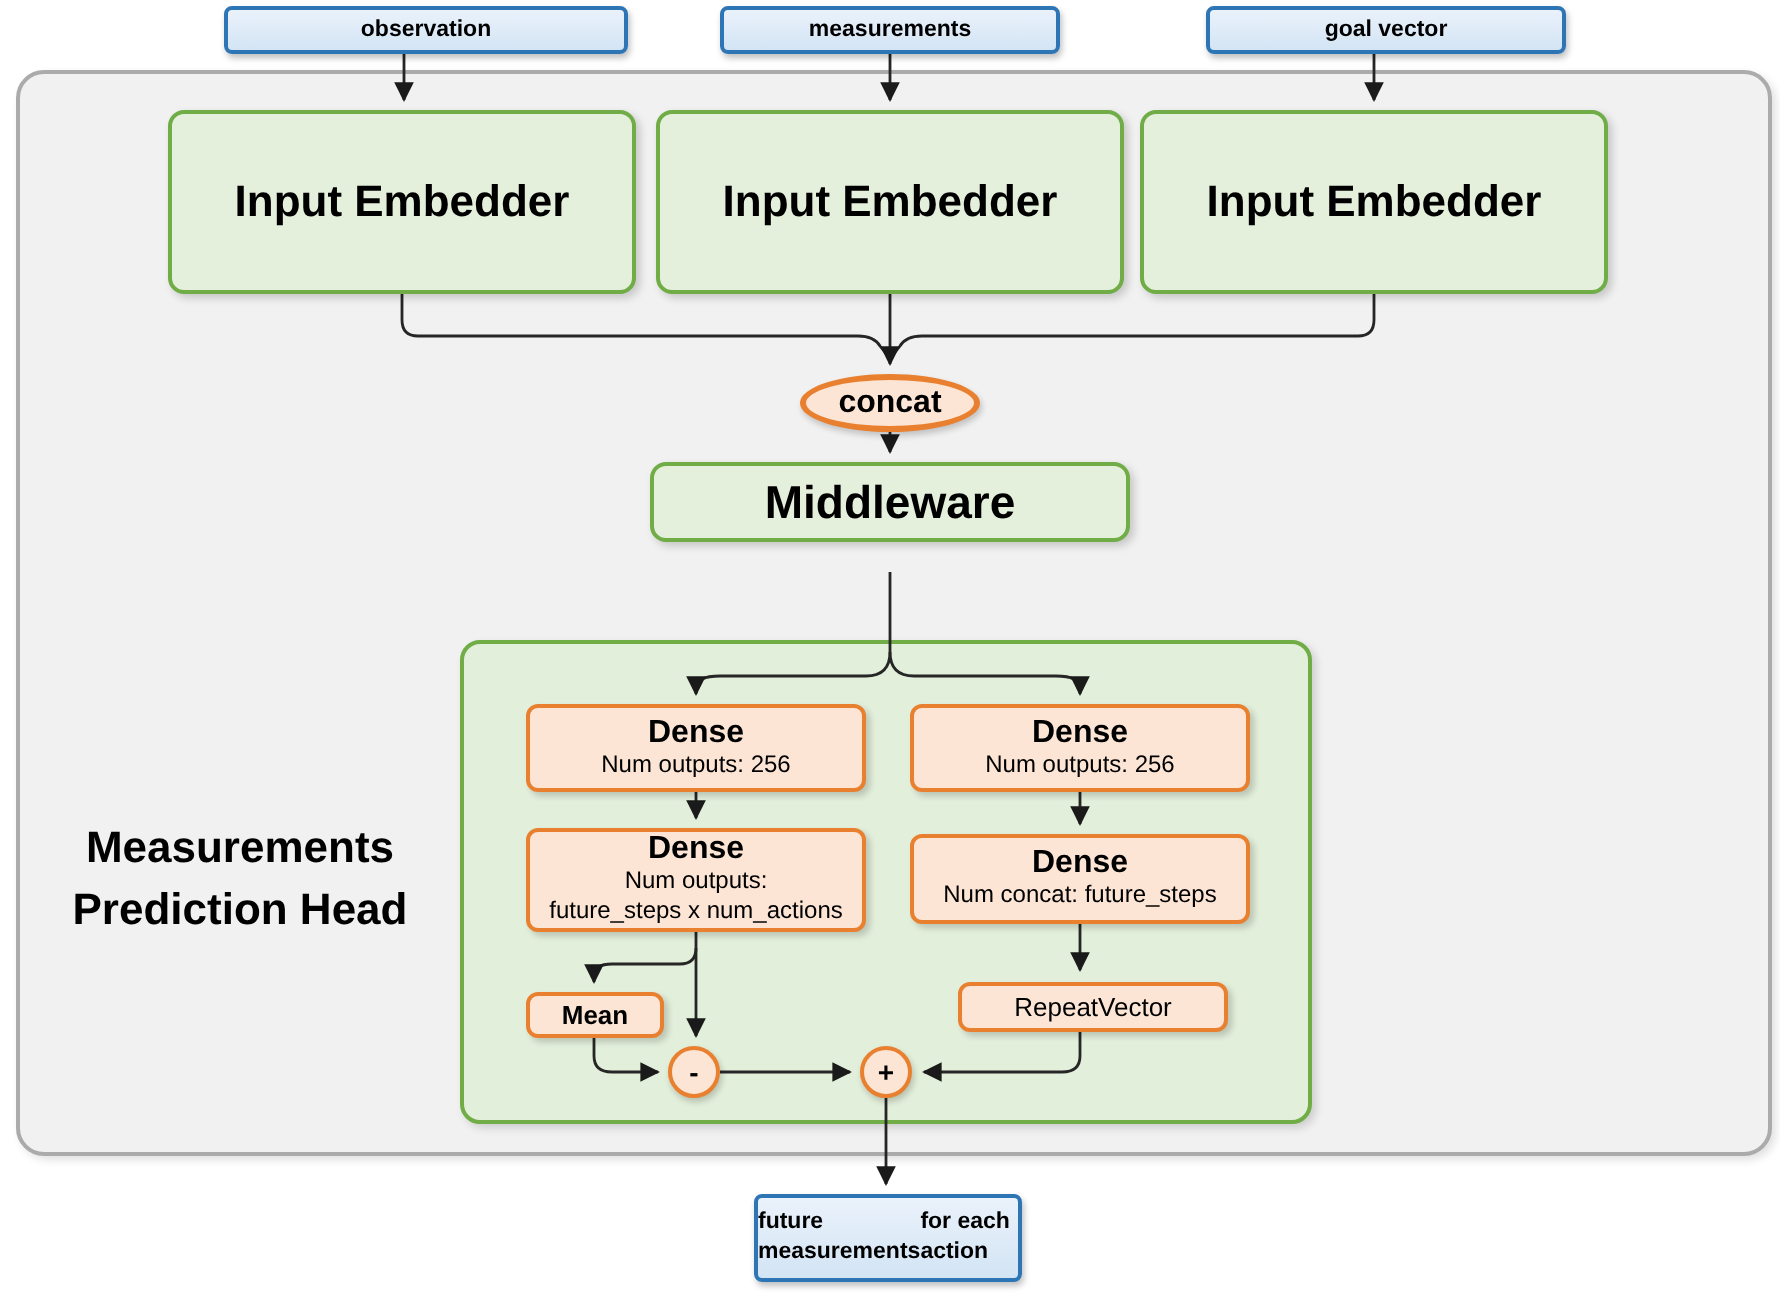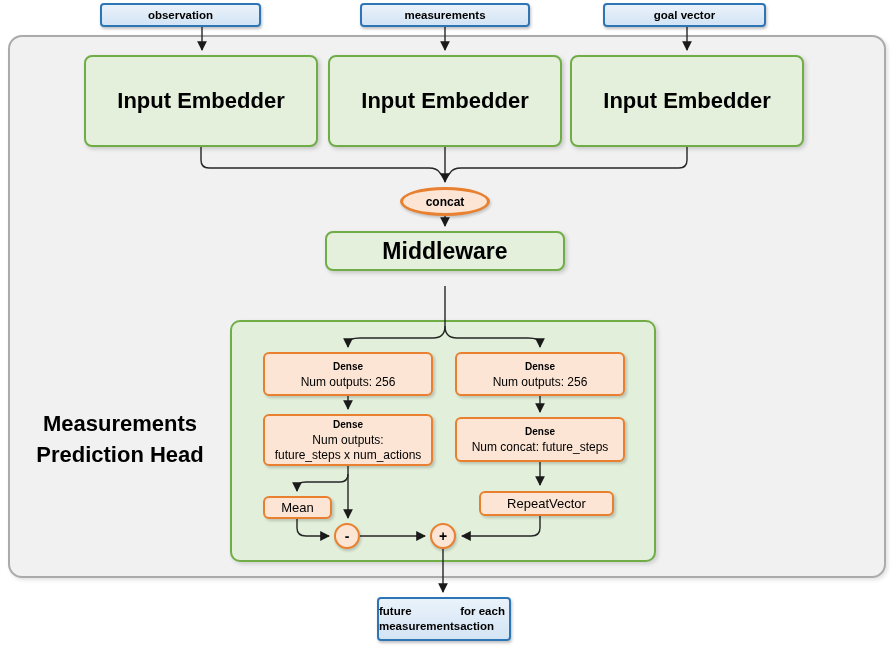--- a/index.html
+++ b/index.html
@@ -22,48 +22,48 @@
 
   .head-label{position:absolute;left:18px;top:408px;width:204px;text-align:center;
     font-weight:bold;font-size:22px;line-height:31px;z-index:3;}
 
   svg.connectors{position:absolute;left:0;top:0;z-index:5;pointer-events:none;}
 
   .io-box{position:absolute;display:flex;align-items:center;justify-content:center;
     background:linear-gradient(180deg,#EAF2FB 0%,#D3E4F4 100%);
     border:2px solid var(--blue-border);border-radius:4px;
     font-weight:bold;font-size:11.5px;z-index:6;box-shadow:1px 2px 3px rgba(0,0,0,0.25);}
-  .io-observation{left:100px;top:3px;width:161px;height:24px;}
+  .io-observation{left:112px;top:3px;width:202px;height:24px;}
   .io-measurements{left:360px;top:3px;width:170px;height:24px;}
-  .io-goal{left:603px;top:3px;width:163px;height:24px;}
+  .io-goal{left:603px;top:3px;width:180px;height:24px;}
   .io-output{left:377px;top:597px;width:134px;height:44px;flex-direction:row;
     font-size:11.5px;line-height:15px;border-width:2.5px;}
 
   .green-box{position:absolute;display:flex;align-items:center;justify-content:center;
     background:var(--green-fill);border:2.5px solid var(--green-border);border-radius:8px;
     font-weight:bold;z-index:6;box-shadow:2px 2px 4px rgba(0,0,0,0.18);}
   .embedder{top:55px;width:234px;height:92px;font-size:22px;}
   .emb-1{left:84px;} .emb-2{left:328px;} .emb-3{left:570px;}
   .middleware{left:325px;top:231px;width:240px;height:40px;font-size:23px;}
 
   .concat-ellipse{position:absolute;left:400px;top:187px;width:90px;height:29px;
     background:var(--orange-fill);border:3px solid var(--orange-border);border-radius:50%;
-    display:flex;align-items:center;justify-content:center;font-weight:bold;font-size:12px;
+    display:flex;align-items:center;justify-content:center;font-weight:bold;font-size:16px;
     z-index:6;box-shadow:1px 2px 3px rgba(0,0,0,0.2);}
 
   .orange-box{position:absolute;display:flex;flex-direction:column;align-items:center;justify-content:center;
     background:var(--orange-fill);border:2.5px solid var(--orange-border);border-radius:6px;
     z-index:6;box-shadow:2px 2px 3px rgba(0,0,0,0.18);text-align:center;}
-  .orange-box .ob-title{font-weight:bold;font-size:10px;line-height:16px;}
+  .orange-box .ob-title{font-weight:bold;font-size:16px;line-height:16px;}
   .orange-box .ob-sub{font-size:12px;line-height:15px;}
   .dense1-left{left:263px;top:352px;width:170px;height:44px;}
   .dense1-right{left:455px;top:352px;width:170px;height:44px;}
   .dense2-left{left:263px;top:414px;width:170px;height:52px;}
   .dense2-right{left:455px;top:417px;width:170px;height:45px;}
-  .mean-box{left:263px;top:496px;width:69px;height:23px;font-weight:normal;font-size:13px;}
+  .mean-box{left:263px;top:496px;width:69px;height:23px;font-weight:bold;font-size:13px;}
   .repeat-box{left:479px;top:491px;width:135px;height:25px;font-weight:normal;font-size:13px;}
 
   .circle-op{position:absolute;width:26px;height:26px;border-radius:50%;
     background:var(--orange-fill);border:2.5px solid var(--orange-border);
     display:flex;align-items:center;justify-content:center;font-weight:bold;font-size:14px;
     line-height:1;z-index:6;box-shadow:1px 2px 3px rgba(0,0,0,0.2);}
   .op-minus{left:334px;top:523px;}
   .op-plus{left:430px;top:523px;}
 </style>
 </head>

